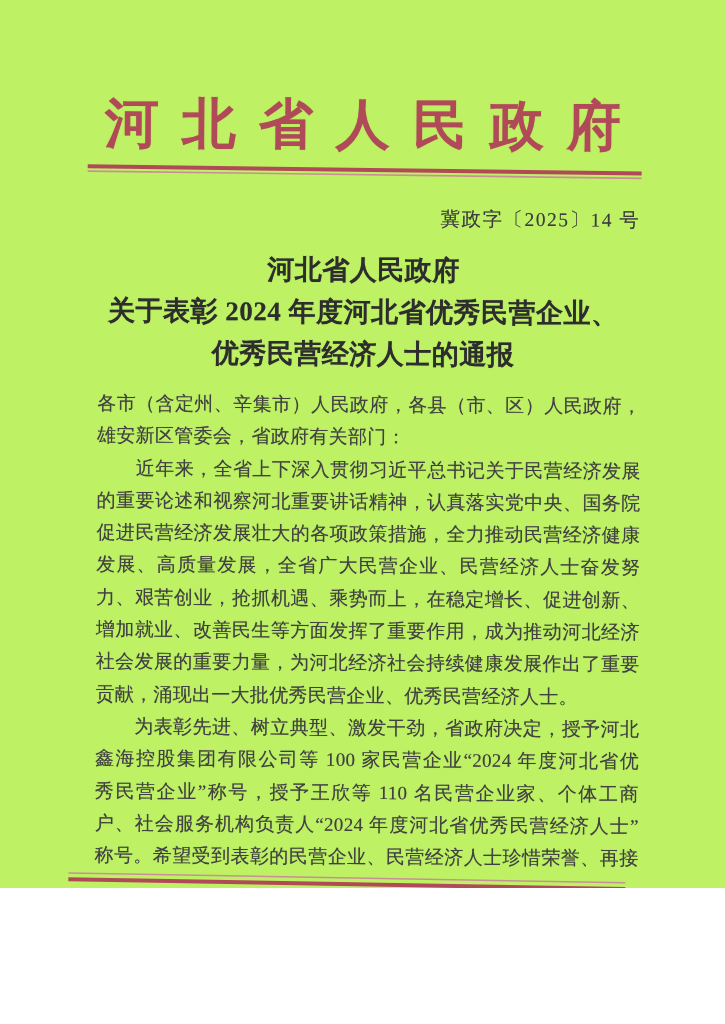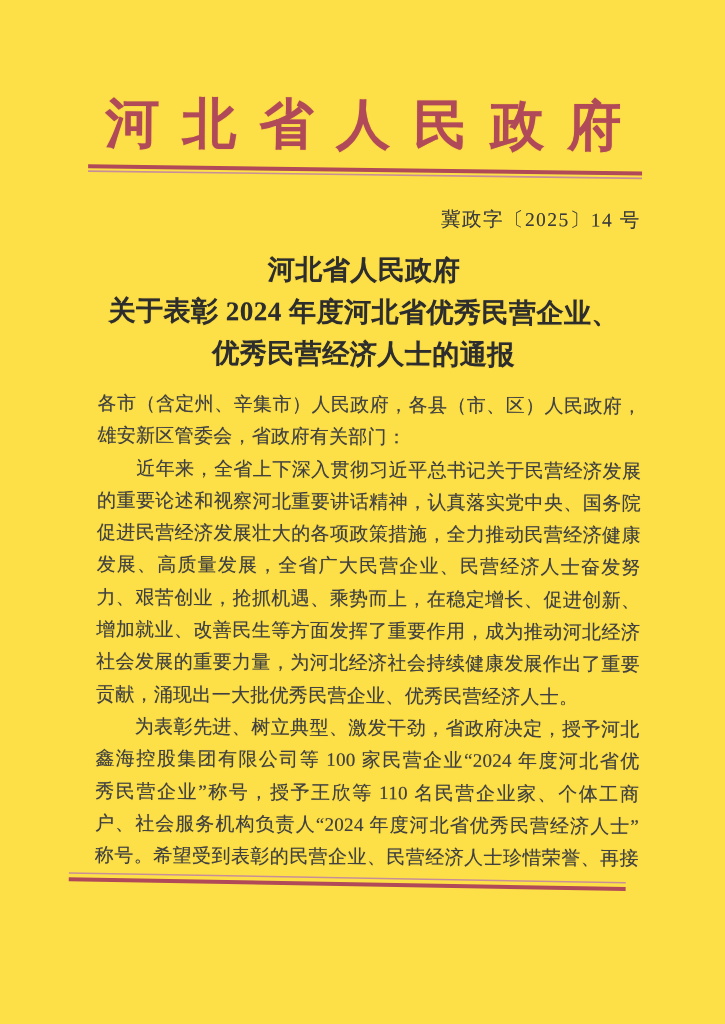--- a/index.html
+++ b/index.html
@@ -4,22 +4,22 @@
 <style>
   :root{
     --accent:#b04a58;
     --accent-light:#c98f98;
     --ink:#414141;
     --title-ink:#2d2d2d;
   }
   html,body{margin:0;padding:0;background:#ffffff;}
   .page{
     position:relative;
-    width:725px;height:1024px;
-    background:#fde047;
+    width:725px;height:888px;
+    background:#bef264;
     overflow:hidden;
     font-family:"Liberation Serif","DejaVu Serif",serif;
   }
   .skew{position:absolute;inset:0;transform:rotate(0.35deg);transform-origin:50% 50%;}
 
   
   .masthead{
     position:absolute;top:94px;left:0;width:100%;
     text-align:center;
     color:var(--accent);

